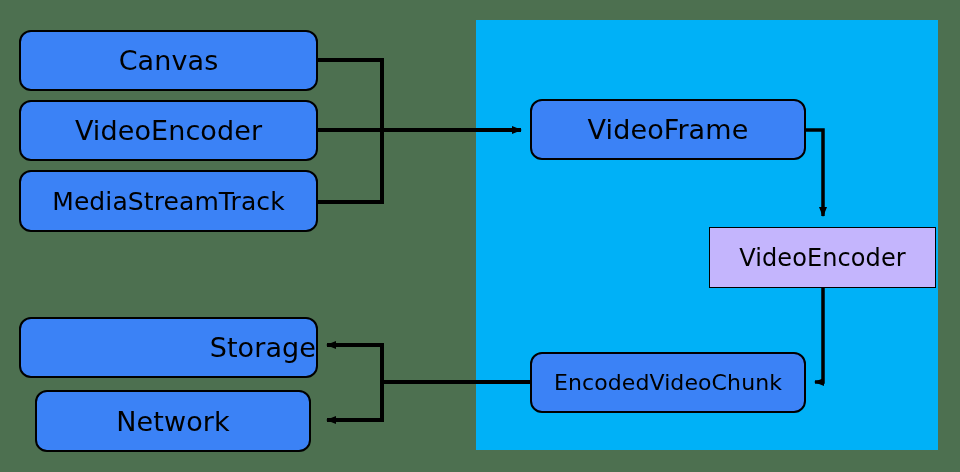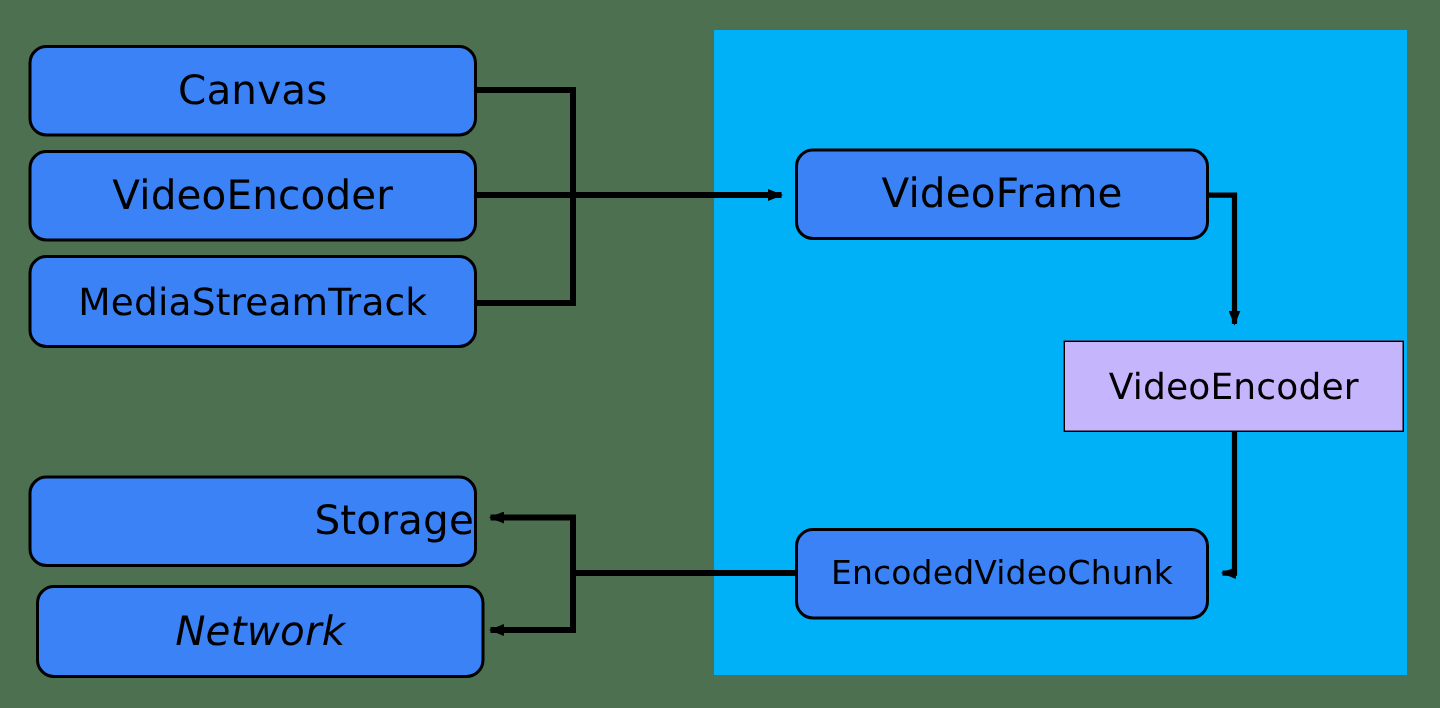--- a/index.html
+++ b/index.html
@@ -42,21 +42,21 @@
   .node-label {
     display: block;
     line-height: 1;
   }
   
   #node-canvas       { left: 19px;  top: 30px;  width: 299px; height: 61px;  font-size: 27px; }
   #node-imagebitmap  { left: 19px;  top: 100px; width: 299px; height: 61px;  font-size: 27px; }
   #node-mediastream  { left: 19px;  top: 170px; width: 299px; height: 62px;  font-size: 25px; }
   
   #node-storage      { left: 19px;  top: 317px; width: 299px; height: 61px;  font-size: 27px; justify-content: flex-end; }
-  #node-network      { left: 24px;  top: 390px; width: 299px; height: 62px;  font-size: 27px; font-style: italic; }
+  #node-network      { left: 35px;  top: 390px; width: 276px; height: 62px;  font-size: 27px; }
   
   #node-videoframe   { left: 530px; top: 99px;  width: 276px; height: 61px;  font-size: 27px; }
   #node-videoencoder { left: 709px; top: 227px; width: 227px; height: 61px;  font-size: 24px;
                        background: #c4b5fd; }
   #node-chunk        { left: 530px; top: 352px; width: 276px; height: 61px;  font-size: 22px; justify-content: center; }
 </style>
 </head>
 <body>
 
 <div id="stage">

